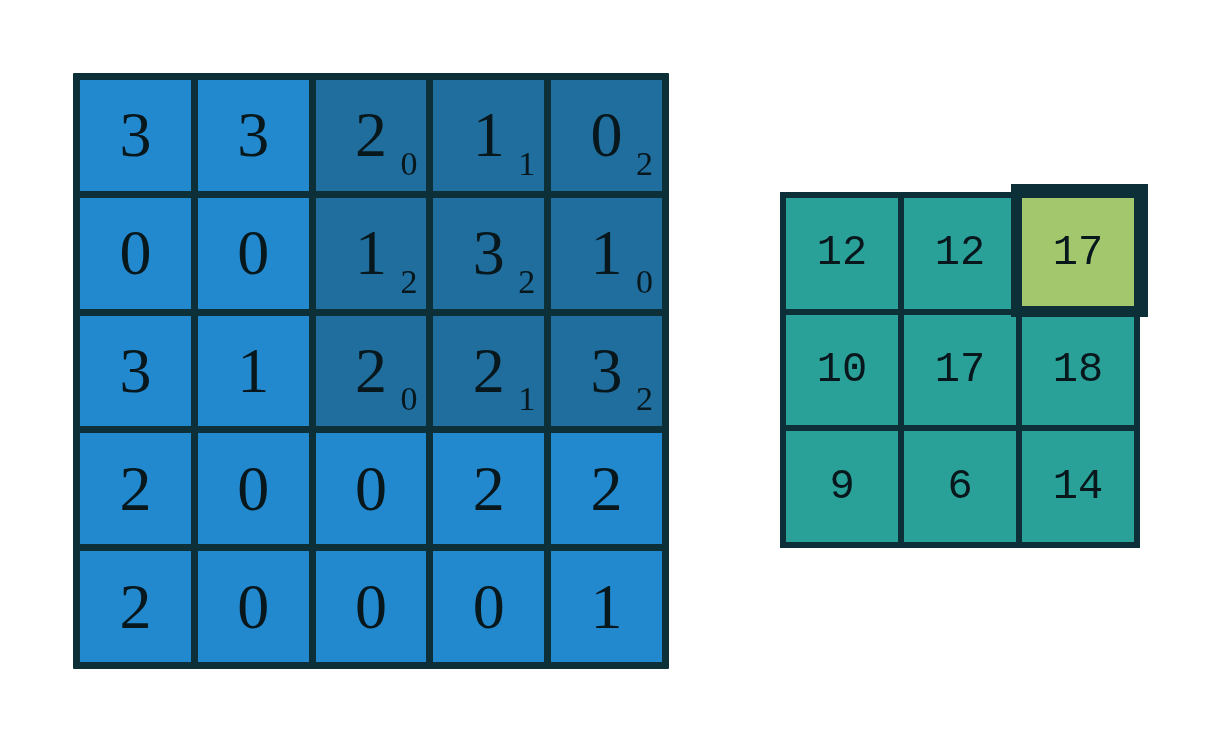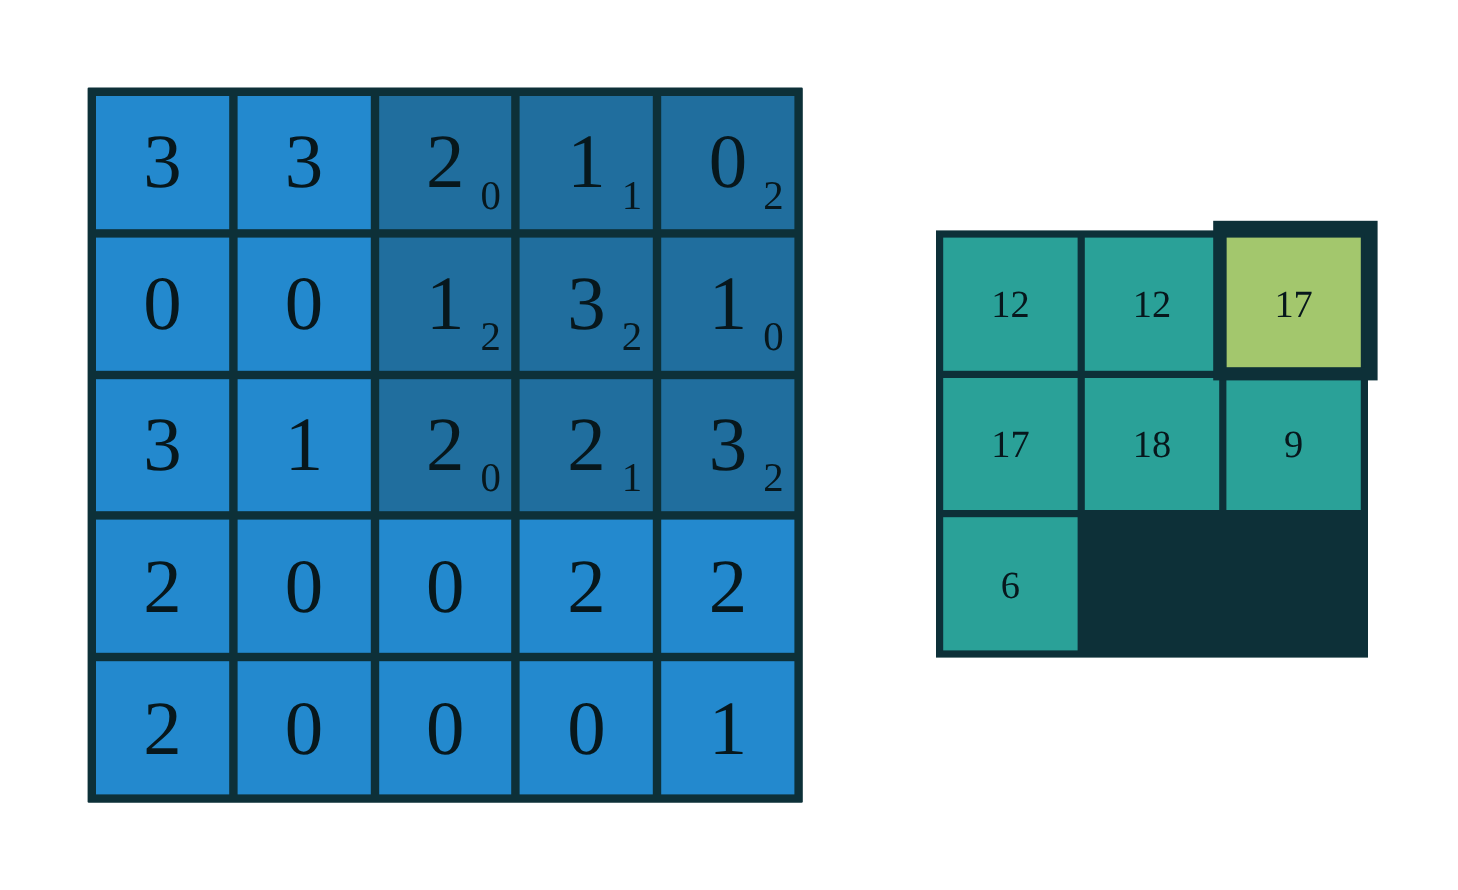--- a/index.html
+++ b/index.html
@@ -78,21 +78,22 @@
     top: 192px;
     width: 360px;
     height: 356px;
     grid-template-columns: repeat(3, 1fr);
     grid-template-rows: repeat(3, 1fr);
     gap: 6px;
     padding: 6px;
   }
   #output-matrix .cell {
     background: #2aa198;            
-    font-size: 32px;
+    font-size: 42px;
+    font-family: Liberation Mono, monospace;
   }
   #output-matrix .cell.highlight {
     background: #a3c76d;            
   }
 
   
   #output-highlight-frame {
     position: absolute;
     left: 1011px;
     top: 184px;
@@ -199,28 +200,34 @@
       <div class="cell">
         <span class="value">12</span>
       </div>
       <div class="cell">
         <span class="value">12</span>
       </div>
       <div class="cell highlight">
         <span class="value">17</span>
       </div>
       <div class="cell">
+        <span class="value">10</span>
+      </div>
+      <div class="cell">
         <span class="value">17</span>
       </div>
       <div class="cell">
         <span class="value">18</span>
       </div>
       <div class="cell">
         <span class="value">9</span>
       </div>
       <div class="cell">
         <span class="value">6</span>
       </div>
+      <div class="cell">
+        <span class="value">14</span>
+      </div>
     </div>
 
   <div id="output-highlight-frame"></div>
 
 </div>
 
 </body></html>

